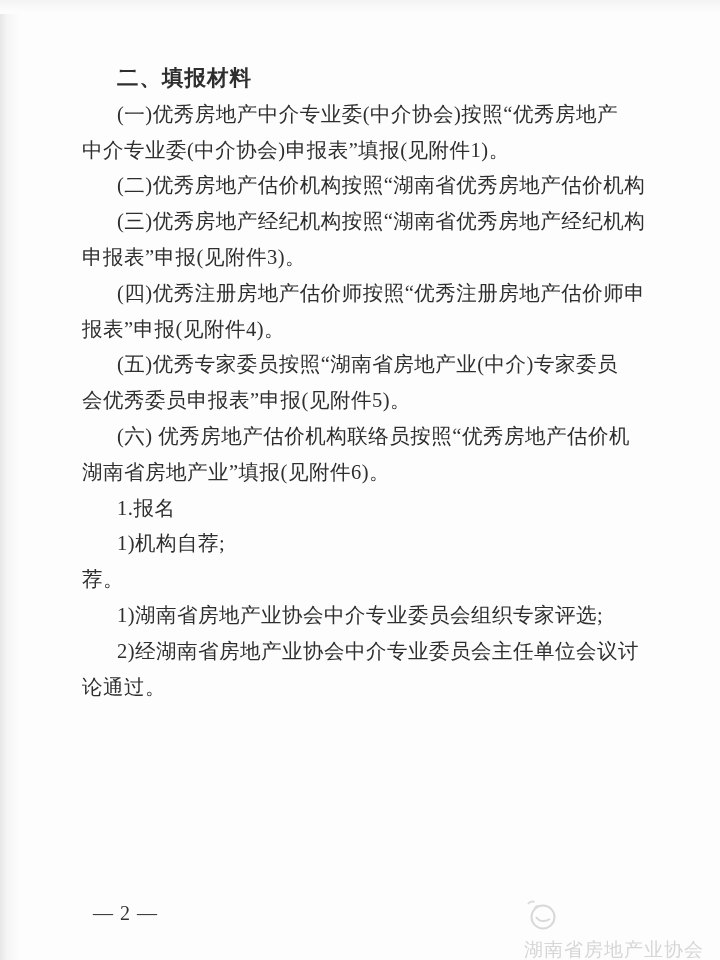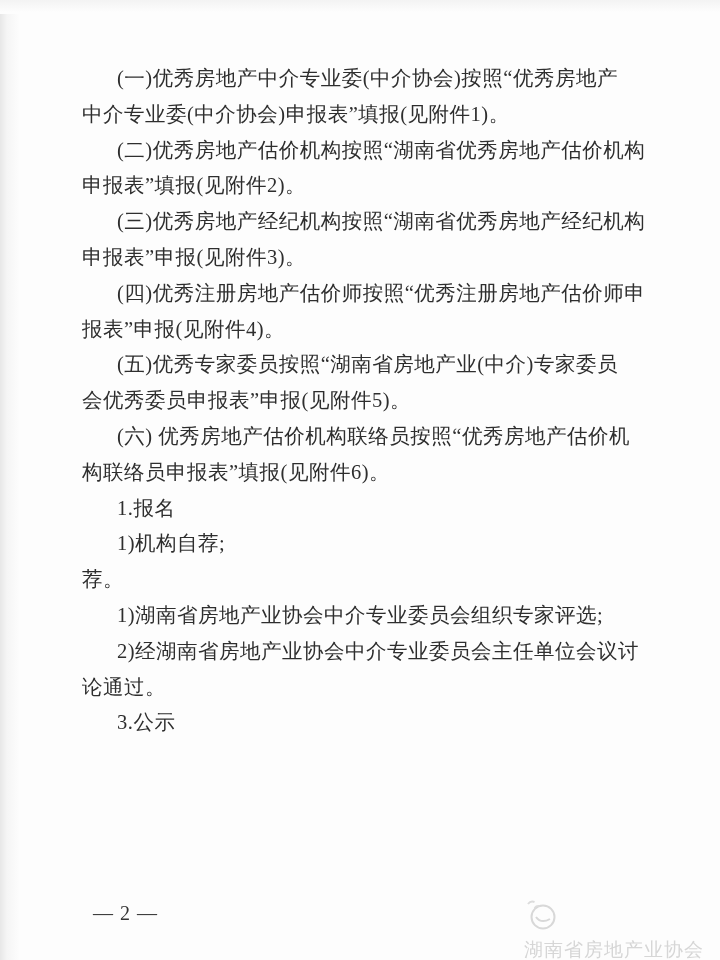--- a/index.html
+++ b/index.html
@@ -64,39 +64,38 @@
     flex-direction:column;
   }
   .watermark svg{display:block;}
 </style>
 </head>
 <body>
 
 <div class="page">
 
   <div class="doc-body">
+      <div class="line heading indent">二、填报材料</div>
       <div class="line indent">(一)优秀房地产中介专业委(中介协会)按照“优秀房地产</div>
       <div class="line">中介专业委(中介协会)申报表”填报(见附件1)。</div>
       <div class="line indent">(二)优秀房地产估价机构按照“湖南省优秀房地产估价机构</div>
-      <div class="line">申报表”填报(见附件2)。</div>
       <div class="line indent">(三)优秀房地产经纪机构按照“湖南省优秀房地产经纪机构</div>
       <div class="line">申报表”申报(见附件3)。</div>
       <div class="line indent">(四)优秀注册房地产估价师按照“优秀注册房地产估价师申</div>
       <div class="line">报表”申报(见附件4)。</div>
       <div class="line indent">(五)优秀专家委员按照“湖南省房地产业(中介)专家委员</div>
       <div class="line">会优秀委员申报表”申报(见附件5)。</div>
       <div class="line indent">(六) 优秀房地产估价机构联络员按照“优秀房地产估价机</div>
-      <div class="line">构联络员申报表”填报(见附件6)。</div>
+      <div class="line">湖南省房地产业”填报(见附件6)。</div>
       <div class="line indent">1.报名</div>
       <div class="line indent">1)机构自荐;</div>
       <div class="line">荐。</div>
       <div class="line indent">1)湖南省房地产业协会中介专业委员会组织专家评选;</div>
       <div class="line indent">2)经湖南省房地产业协会中介专业委员会主任单位会议讨</div>
       <div class="line">论通过。</div>
-      <div class="line indent">3.公示</div>
     </div>
 
   <div class="footer">
     <div class="page-number">— 2 —</div>
 
     <div class="watermark">
       <span>
         <svg width="36" height="34" viewBox="0 0 36 34" fill="none">
           <circle cx="19" cy="19" r="11.5" stroke="#d8d8d8" stroke-width="2"></circle>
           <path d="M12 19 q5 7 14 2" stroke="#d8d8d8" stroke-width="2" fill="none"></path>

